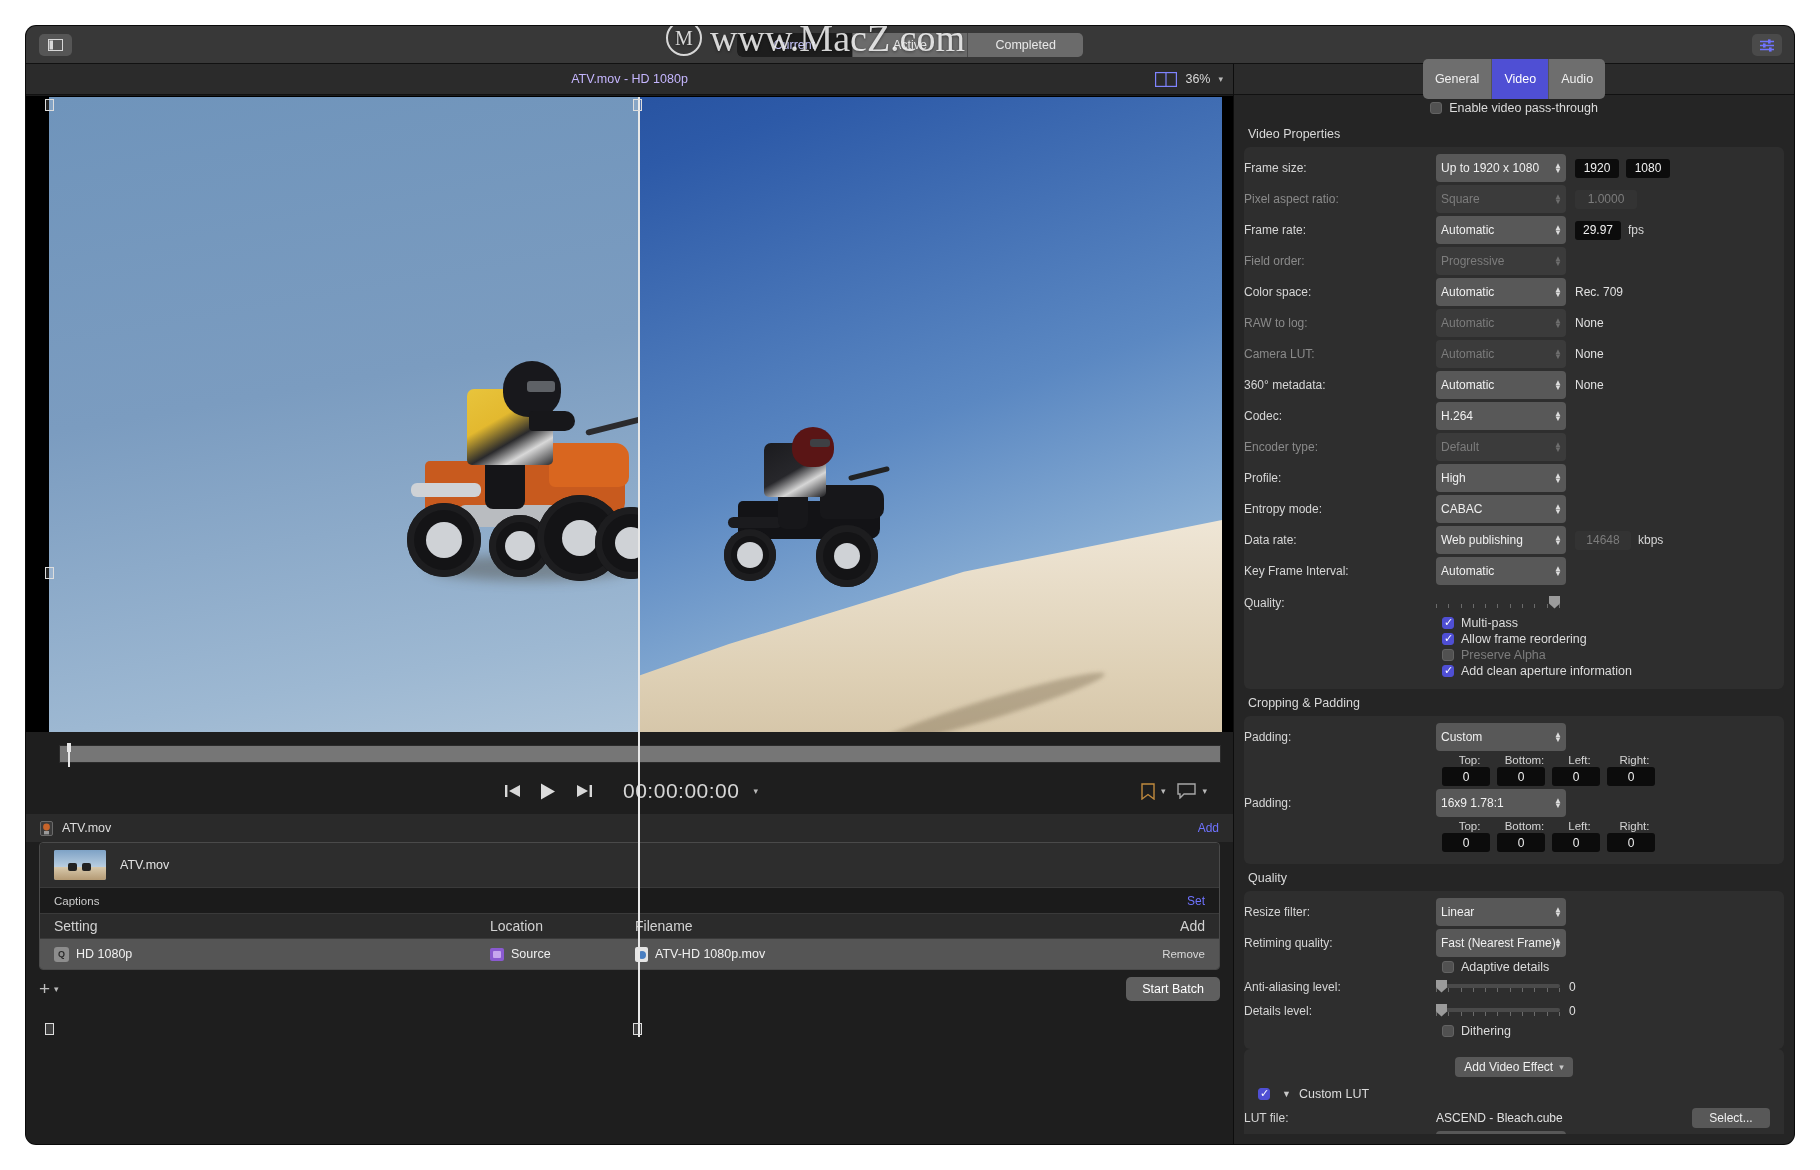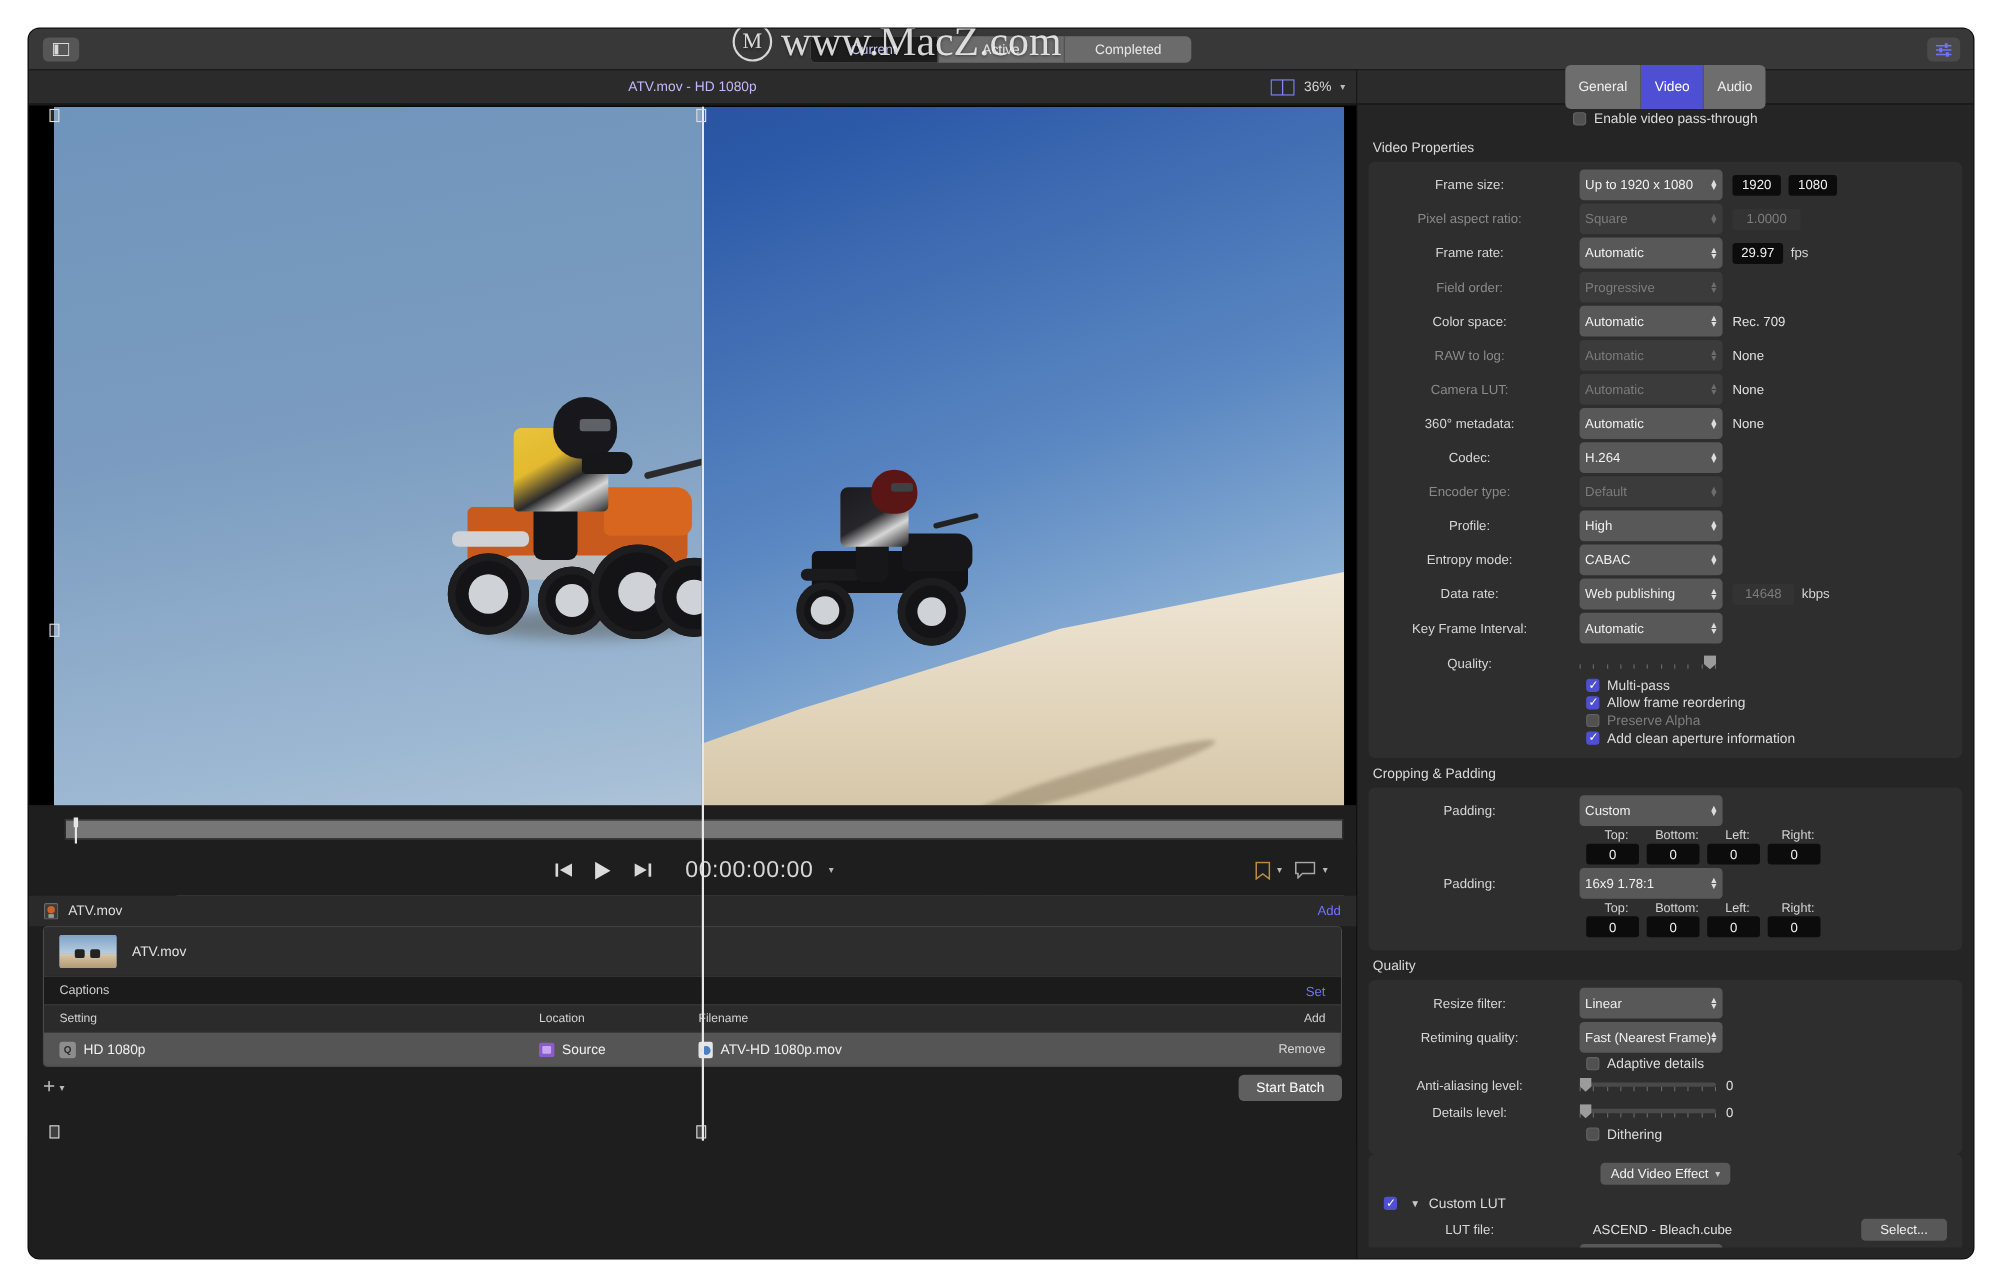--- a/index.html
+++ b/index.html
@@ -160,21 +160,21 @@
   .thumb .t-atv { position:absolute; width:9px; height:8px; background:#222;
     border-radius:2px; top:42%; }
   .src-name { font-size:12.5px; color:#e2e2e2; }
 
   .cap-row { height:26px; background:#1b1b1b; display:flex; align-items:center;
     padding:0 14px; justify-content:space-between; border-top:1px solid #3a3a3a; }
   .cap-label { font-size:11.5px; color:#cdcdcd; }
 
   .tbl-head { height:26px; background:#2b2b2b; display:flex; align-items:center;
     border-top:1px solid #3a3a3a; border-bottom:1px solid #3a3a3a; }
-  .th { font-size:11px; color:#d2d2d2; }
+  .th { font-size:14px; color:#d2d2d2; }
   .c1 { width:450px; padding-left:14px; }
   .c2 { width:145px; }
   .c3 { flex:1; }
   .c4 { width:96px; text-align:right; padding-right:14px; }
 
   .tbl-row { height:30px; display:flex; align-items:center; background:#555; }
   .td { font-size:12.5px; color:#f0f0f0; display:flex; align-items:center; gap:7px; }
   .td.c4 { justify-content:flex-end; color:#d8d8d8; font-size:11.5px; }
 
   .setting-ic { width:15px; height:15px; border-radius:3px; background:#8d8d8d;
@@ -210,21 +210,21 @@
   .cbox.on { background:#4f4fd4; border-color:#4f4fd4; position:relative; }
   .cbox.on:after { content:"✓"; position:absolute; left:1px; top:-2px;
     font-size:11px; color:#fff; }
   .lab { font-size:12.5px; color:#dcdcdc; }
   .lab.dim { color:#7d7d7d; }
 
   .sec-title { font-size:12.5px; color:#d9d9d9; padding:7px 0 6px 14px; }
   .panel { margin:0 10px; background:#2e2e2e; border-radius:6px; padding:7px 0 9px 0; }
 
   .row { display:flex; align-items:center; min-height:21px; margin-bottom:3px; }
-  .rlab { width:192px; text-align:center; font-size:12px; color:#d6d6d6;
+  .rlab { width:192px; text-align:left; font-size:12px; color:#d6d6d6;
     padding-right:8px; flex:none; }
   .rlab.dim { color:#8a8a8a; }
 
   .pop { height:19px; background:#585858; border-radius:4px; color:#f0f0f0;
     font-size:12px; display:flex; align-items:center; padding:14px 5px;
     position:relative; }
   .pop.dim { background:#3b3b3b; color:#7c7c7c; }
   .pop .st { position:absolute; right:4px; display:flex; flex-direction:column;
     line-height:5px; font-size:8px; color:#ddd; }
   .pop.dim .st { color:#6d6d6d; }
@@ -786,21 +786,21 @@
               <span class="tri">▾</span>
             </span>
           </div>
           <div class="row" style="padding-left:14px;">
             <span class="cbox on"></span>
             <span class="tri" style="margin:0 8px 0 12px;">▼</span>
             <span class="lab">Custom LUT</span>
           </div>
           <div class="row">
             <span class="rlab">LUT file:</span>
-            <span class="plain" style="margin-left:12px;">ASCEND - Bleach.cube</span>
+            <span class="plain" style="margin-left:0;">ASCEND - Bleach.cube</span>
             <span class="btn-sel" style="margin-left:auto; margin-right:14px;">Select...</span>
           </div>
           <div class="row">
             <span class="rlab">Color space:</span>
             <span class="pop w1">
               <span>Rec. 709</span>
                 <span class="st">▲<br>▼</span>
             </span>
           </div>
         </div>

